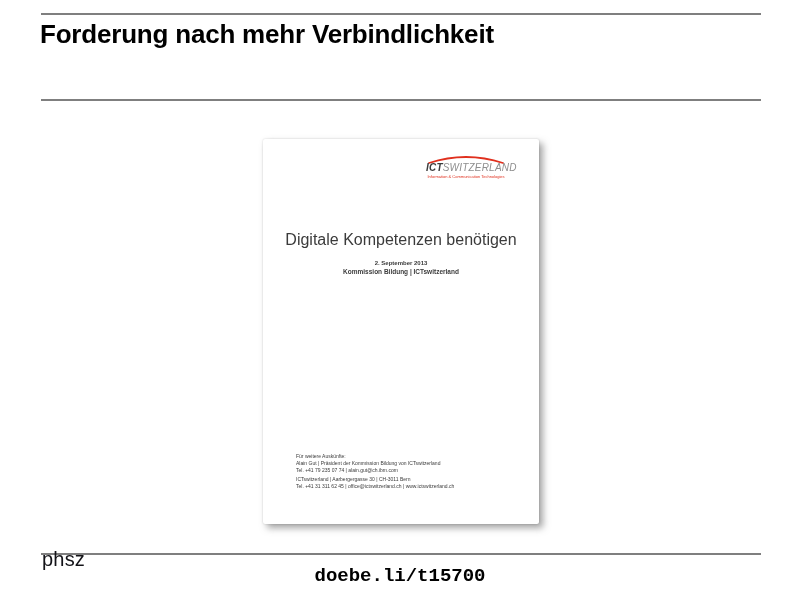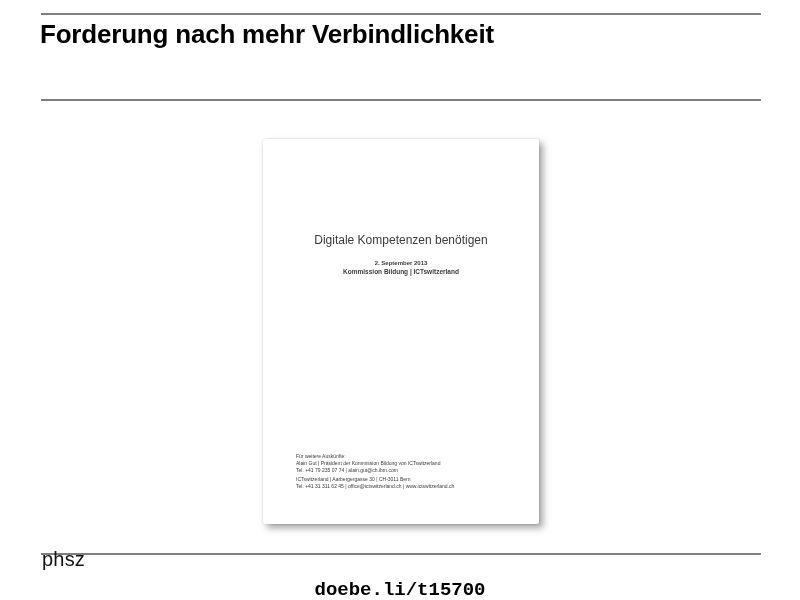--- a/index.html
+++ b/index.html
@@ -43,52 +43,59 @@
   .logo-ch  { color:#8e8e8e; }
   .logo-tagline {
     color:#e0301e; font-size:4px; margin-top:1px;
     text-align:center; white-space:nowrap;
   }
   .paper-titleblock {
     position:absolute; top:92px; left:0; right:0;
     text-align:center; color:#3b3b3b;
   }
   .paper-title    { font-size:12.5px; font-weight:bold; line-height:18px; margin-bottom:2px; }
-  .paper-subtitle { font-size:12px; line-height:18px; }
+  .paper-subtitle { font-size:16px; line-height:18px; }
   .paper-date     { font-size:6px;  line-height:8px; margin-top:10px; font-weight:bold; }
   .paper-byline   { font-size:6.5px; line-height:9px; font-weight:bold; }
   .paper-contact {
     position:absolute; left:33px; top:314px;
     font-size:5px; line-height:6.8px; color:#3b3b3b; text-align:left;
   }
   .contact-gap { margin-top:3px; }
 
   
   .footer-brand {
     position:absolute; left:42px; top:548px;
     font-size:20px; font-weight:normal; color:#131318; letter-spacing:0.2px;
   }
   .footer-link {
-    position:absolute; left:0; top:579px; width:100%;
+    position:absolute; left:0; top:565px; width:100%;
     text-align:center;
     font-family:"Liberation Mono", monospace;
     font-weight:bold; font-size:19px; color:#000;
   }
 </style>
 </head>
 <body>
 
 <div class="rule rule-top"></div>
 
 <h1 class="slide-title">Forderung nach mehr Verbindlichkeit</h1>
 
 <div class="rule rule-title"></div>
 
 <div class="paper">
 
+  <div class="logo">
+    <svg class="logo-arc" width="78" height="10" viewBox="0 0 78 10">
+      <path d="M2,9 Q39,-3 76,9" fill="none" stroke="#e0301e" stroke-width="1.8" stroke-linecap="round"></path>
+    </svg>
+    <div class="logo-text"><span class="logo-ict">ICT</span><span class="logo-ch">SWITZERLAND</span></div>
+    <div class="logo-tagline">Information &amp; Communication Technologies</div>
+  </div>
 
   <div class="paper-titleblock">
     <div class="paper-subtitle">Digitale Kompetenzen benötigen</div>
     <div class="paper-date">2. September 2013</div>
     <div class="paper-byline">Kommission Bildung | ICTswitzerland</div>
   </div>
 
   <div class="paper-contact">
     <div>Für weitere Auskünfte:</div>
     <div>Alain Gut | Präsident der Kommission Bildung von ICTswitzerland</div>

